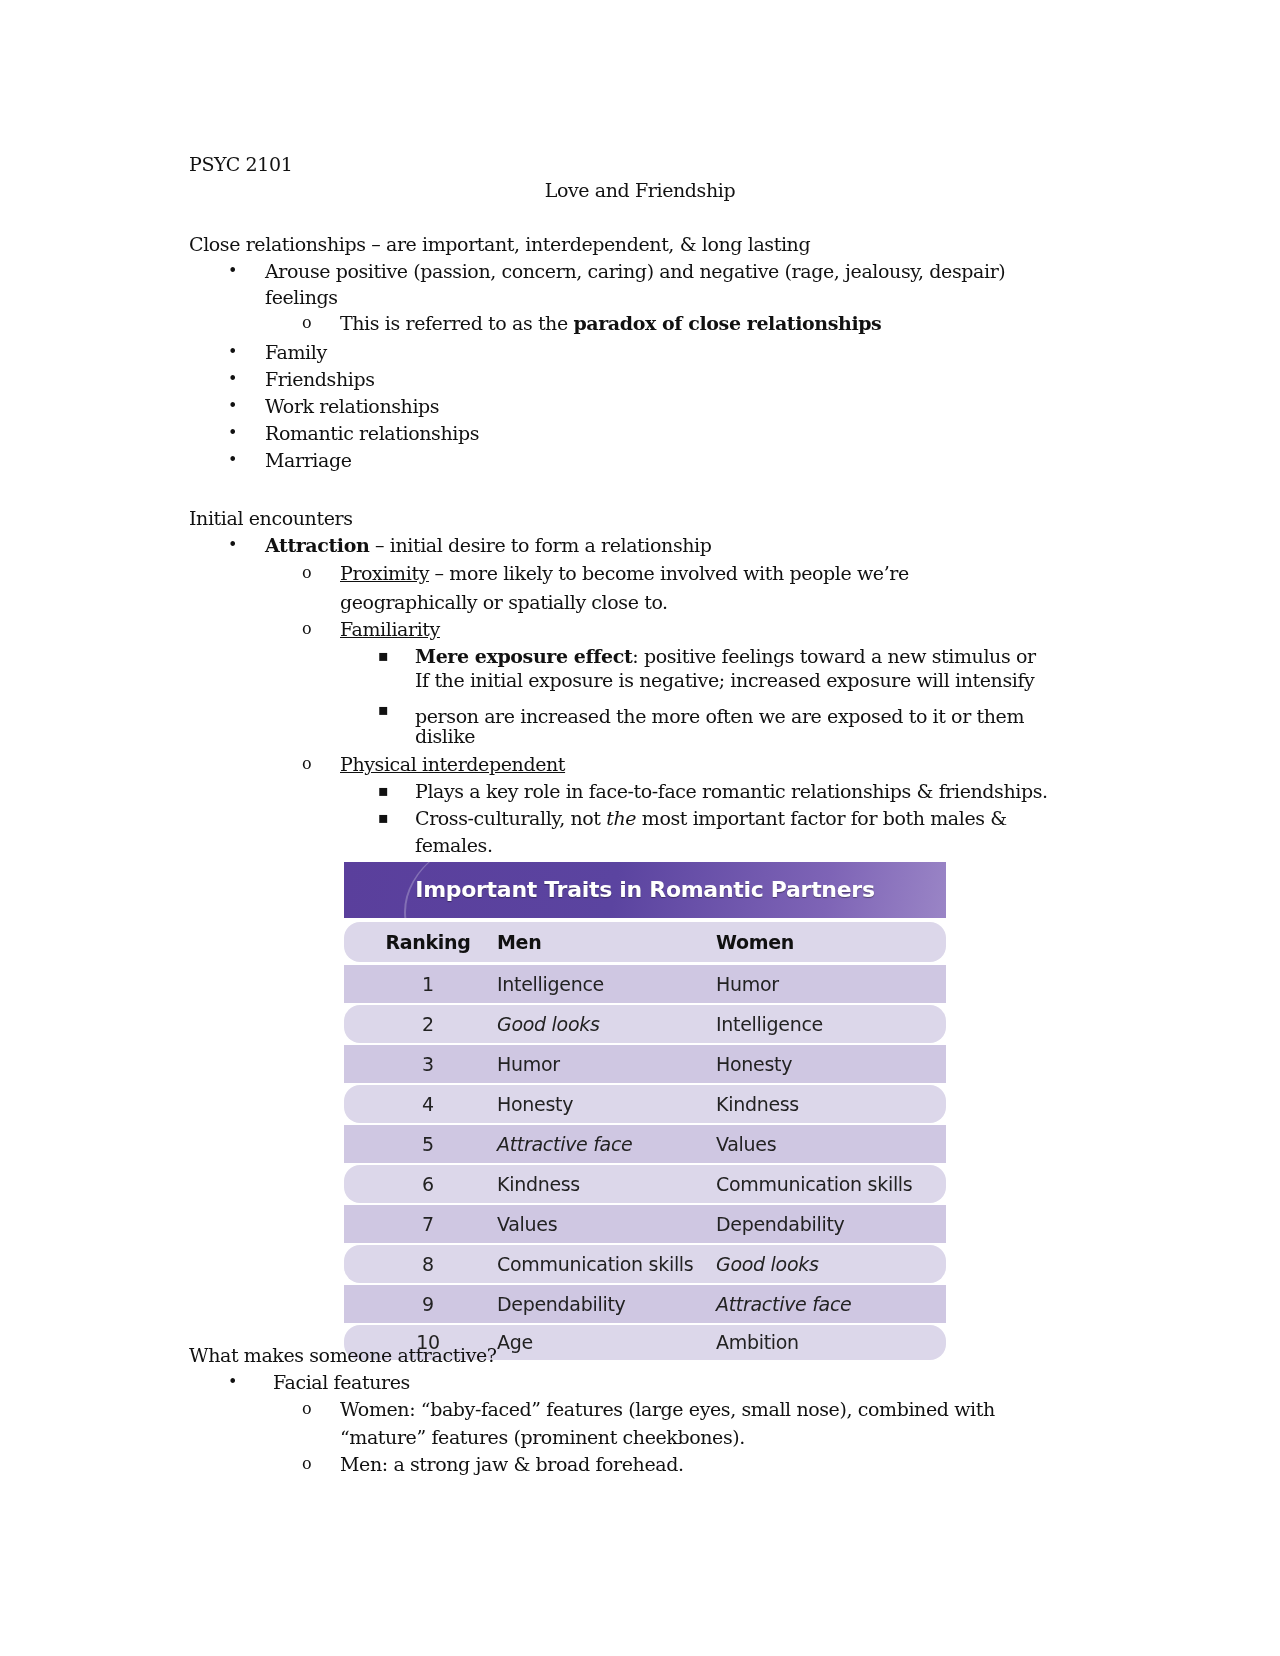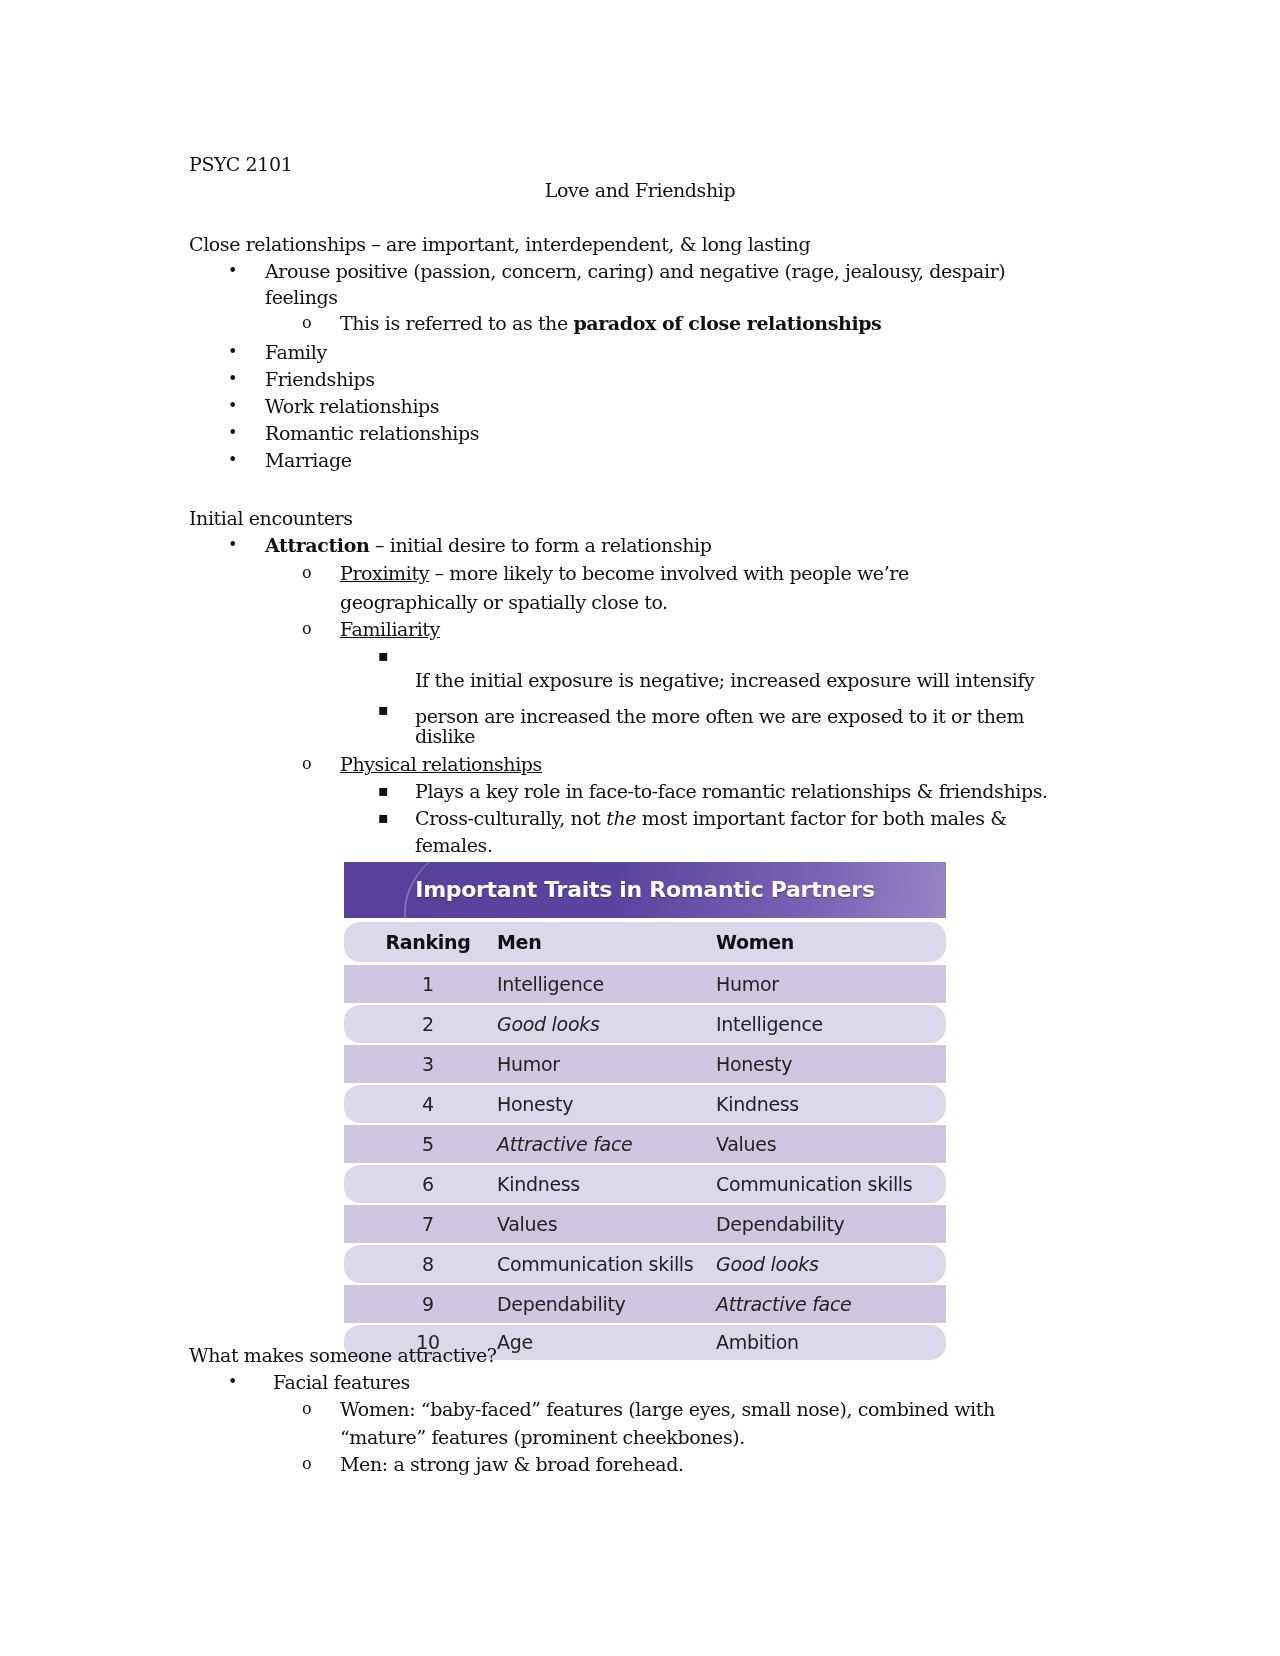--- a/index.html
+++ b/index.html
@@ -63,28 +63,29 @@
   <div class="line" style="left:265px;top:533px;"><b>Attraction</b><span> – initial desire to form a relationship</span></div>
 
   <div class="bul" style="left:302px;top:561px;">o</div>
   <div class="line" style="left:340px;top:561px;"><span class="u">Proximity</span><span> – more likely to become involved with people we’re</span></div>
   <div class="line" style="left:340px;top:590px;">geographically or spatially close to.</div>
 
   <div class="bul" style="left:302px;top:617px;">o</div>
   <div class="line u" style="left:340px;top:617px;">Familiarity</div>
 
   <div class="bul" style="left:378px;top:644px;">▪</div>
+  <div class="line" style="left:415px;top:644px;"><b>Mere exposure effect</b><span>: positive feelings toward a new stimulus or</span></div>
   <div class="line" style="left:415px;top:671px;margin-top:33px;">person are increased the more often we are exposed to it or them</div>
 
   <div class="bul" style="left:378px;top:698px;">▪</div>
   <div class="line" style="left:415px;top:668px;">If the initial exposure is negative; increased exposure will intensify</div>
   <div class="line" style="left:415px;top:724px;">dislike</div>
 
   <div class="bul" style="left:302px;top:752px;">o</div>
-  <div class="line u" style="left:340px;top:752px;">Physical relationships</div>
+  <div class="line u" style="left:340px;top:752px;">Physical interdependent</div>
 
   <div class="bul" style="left:378px;top:779px;">▪</div>
   <div class="line" style="left:415px;top:779px;">Plays a key role in face-to-face romantic relationships &amp; friendships.</div>
 
   <div class="bul" style="left:378px;top:806px;">▪</div>
   <div class="line" style="left:415px;top:806px;"><span>Cross-culturally, not </span><i>the</i><span> most important factor for both males &amp;</span></div>
   <div class="line" style="left:415px;top:833px;">females.</div>
 
   <div class="tbl">
     <div class="tbl-head">

